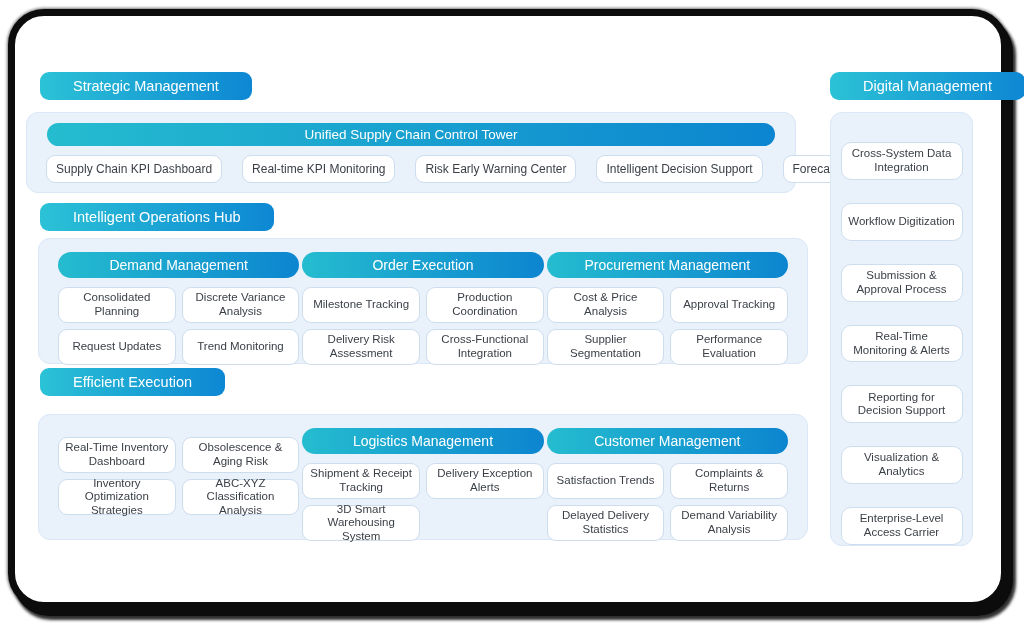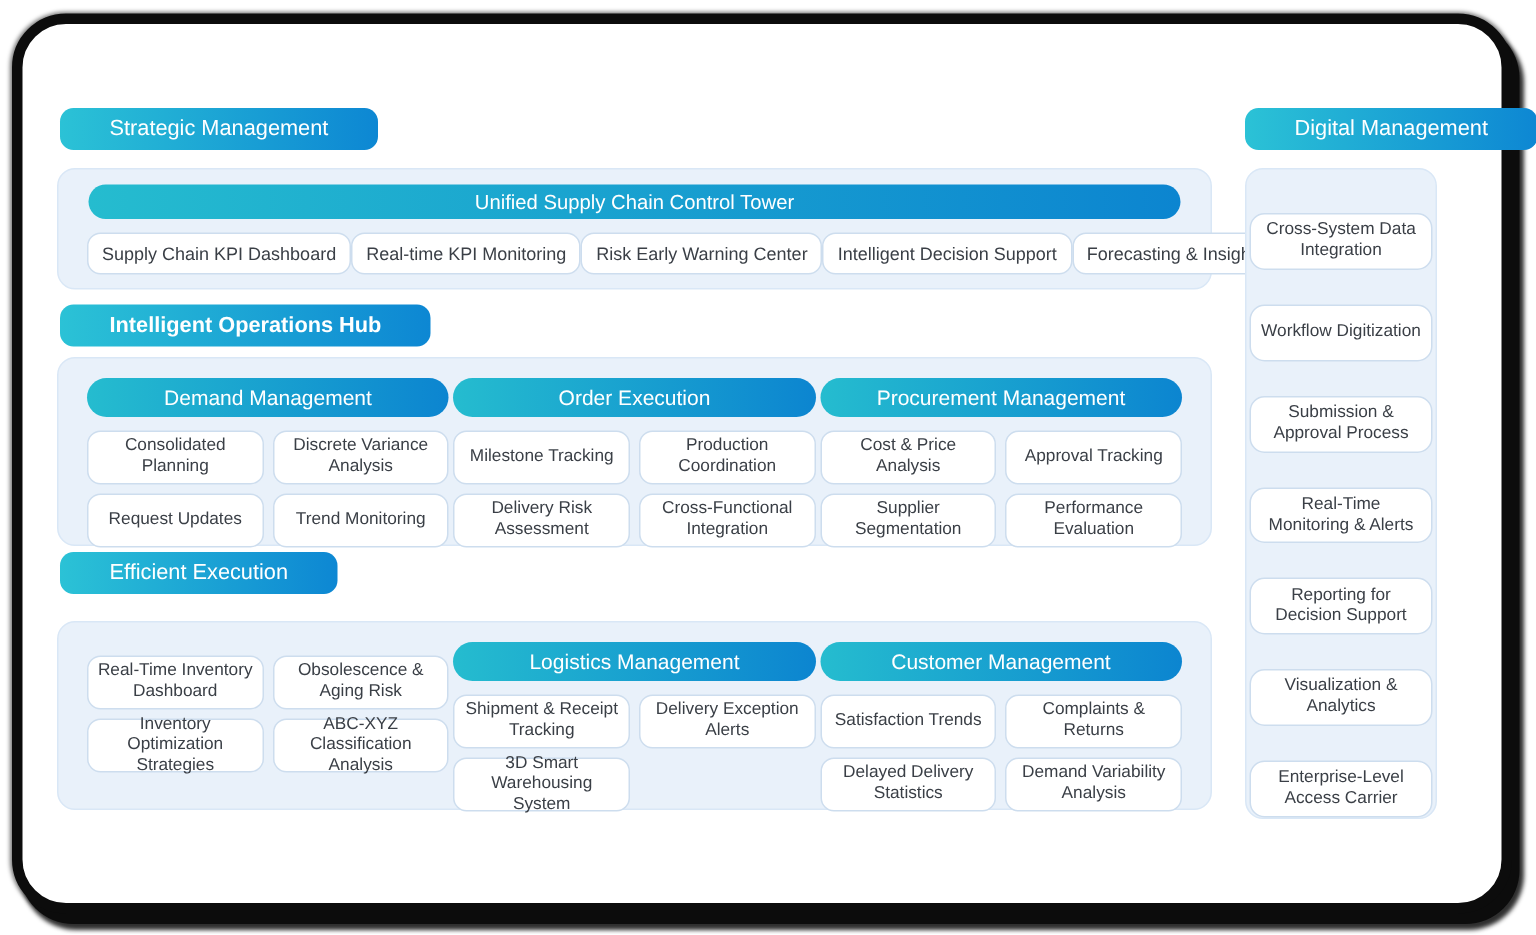--- a/index.html
+++ b/index.html
@@ -7,53 +7,53 @@
   .canvas{position:relative;width:1024px;height:623px;background:#fff;overflow:hidden;}
   .frame{position:absolute;left:8px;top:9px;width:986px;height:586px;
     background:#ffffff;border:7px solid #0c0c0c;border-radius:36px;
     box-shadow:5px 7px 0 0 #0c0c0c,7px 10px 3px 1px rgba(10,10,10,.85),0 0 3px 1px rgba(0,0,0,.55);}
   .tag{position:absolute;height:28px;line-height:28px;padding:0 33px;color:#fff;
     font-size:14.5px;border-radius:9px;white-space:nowrap;
     background:linear-gradient(90deg,#2bc2d6,#0d87d3);}
   .panel{position:absolute;background:#e9f1fa;border:1px solid #d9e7f6;border-radius:12px;box-sizing:border-box;}
   .bar{background:linear-gradient(90deg,#25bccf,#0c85d0);color:#fff;text-align:center;border-radius:12px;}
   .tower-bar{margin:10px 20px 0;height:23px;line-height:23px;font-size:13.5px;}
-  .tower-row{display:flex;gap:0;margin:9px 19px 0;}
+  .tower-row{display:flex;gap:20px;margin:9px 19px 0;}
   .pill{background:#fff;border:1px solid #cdddee;border-radius:9px;color:#3a3f46;box-sizing:border-box;}
   .tower-pill{flex:1 1 auto;height:28px;line-height:26px;text-align:center;font-size:12px;white-space:nowrap;padding:0 9px;}
   .group-panel{display:flex;gap:3px;padding:13px 19px;}
   .col{flex:1;min-width:0;}
   .col-bar{height:26px;line-height:26px;font-size:14px;border-radius:13px;}
   .grid2{display:grid;grid-template-columns:1fr 1fr;gap:6px;margin-top:9px;}
   .cell{height:36px;display:flex;align-items:center;justify-content:center;text-align:center;
     font-size:11.5px;line-height:1.18;padding:2px 5px;}
   .side-panel{display:flex;flex-direction:column;align-items:center;gap:9px;padding-top:29px;}
   .side-pill{width:122px;height:44px;display:flex;align-items:center;justify-content:center;
     text-align:center;font-size:11.5px;line-height:1.2;padding:2px 6px;border-radius:10px;}
 </style>
 </head>
 <body>
 
 <div class="canvas">
   <div class="frame"></div>
 
   <div class="tag" style="left:40px;top:72px;">Strategic Management</div>
 
-  <div class="panel" style="left:38px;top:112px;width:770px;height:81px;">
+  <div class="panel" style="left:26px;top:112px;width:770px;height:81px;">
     <div class="bar tower-bar">Unified Supply Chain Control Tower</div>
     <div class="tower-row">
       <div class="pill tower-pill">Supply Chain KPI Dashboard</div>
       <div class="pill tower-pill">Real-time KPI Monitoring</div>
       <div class="pill tower-pill">Risk Early Warning Center</div>
       <div class="pill tower-pill">Intelligent Decision Support</div>
       <div class="pill tower-pill">Forecasting &amp; Insights</div>
     </div>
   </div>
 
-  <div class="tag" style="left:40px;top:203px;font-weight:bold;">Intelligent Operations Hub</div>
+  <div class="tag" style="left:40px;top:203px;">Intelligent Operations Hub</div>
 
   <div class="panel group-panel" style="left:38px;top:238px;width:770px;height:126px;">
     <div class="col">
       <div class="bar col-bar">Demand Management</div>
       <div class="grid2">
         <div class="pill cell">Consolidated Planning</div>
         <div class="pill cell">Discrete Variance Analysis</div>
         <div class="pill cell">Request Updates</div>
         <div class="pill cell">Trend Monitoring</div>
       </div>
@@ -103,21 +103,21 @@
         <div class="pill cell">Satisfaction Trends</div>
         <div class="pill cell">Complaints &amp; Returns</div>
         <div class="pill cell">Delayed Delivery Statistics</div>
         <div class="pill cell">Demand Variability Analysis</div>
       </div>
     </div>
   </div>
 
   <div class="tag" style="left:830px;top:72px;">Digital Management</div>
 
-  <div class="panel side-panel" style="left:830px;top:112px;width:128px;height:434px;gap:23px;">
+  <div class="panel side-panel" style="left:830px;top:112px;width:143px;height:434px;gap:23px;">
     <div class="pill side-pill">Cross-System Data Integration</div>
     <div class="pill side-pill">Workflow Digitization</div>
     <div class="pill side-pill">Submission &amp; Approval Process</div>
     <div class="pill side-pill">Real-Time Monitoring &amp; Alerts</div>
     <div class="pill side-pill">Reporting for Decision Support</div>
     <div class="pill side-pill">Visualization &amp; Analytics</div>
     <div class="pill side-pill">Enterprise-Level Access Carrier</div>
   </div>
 </div>
 

